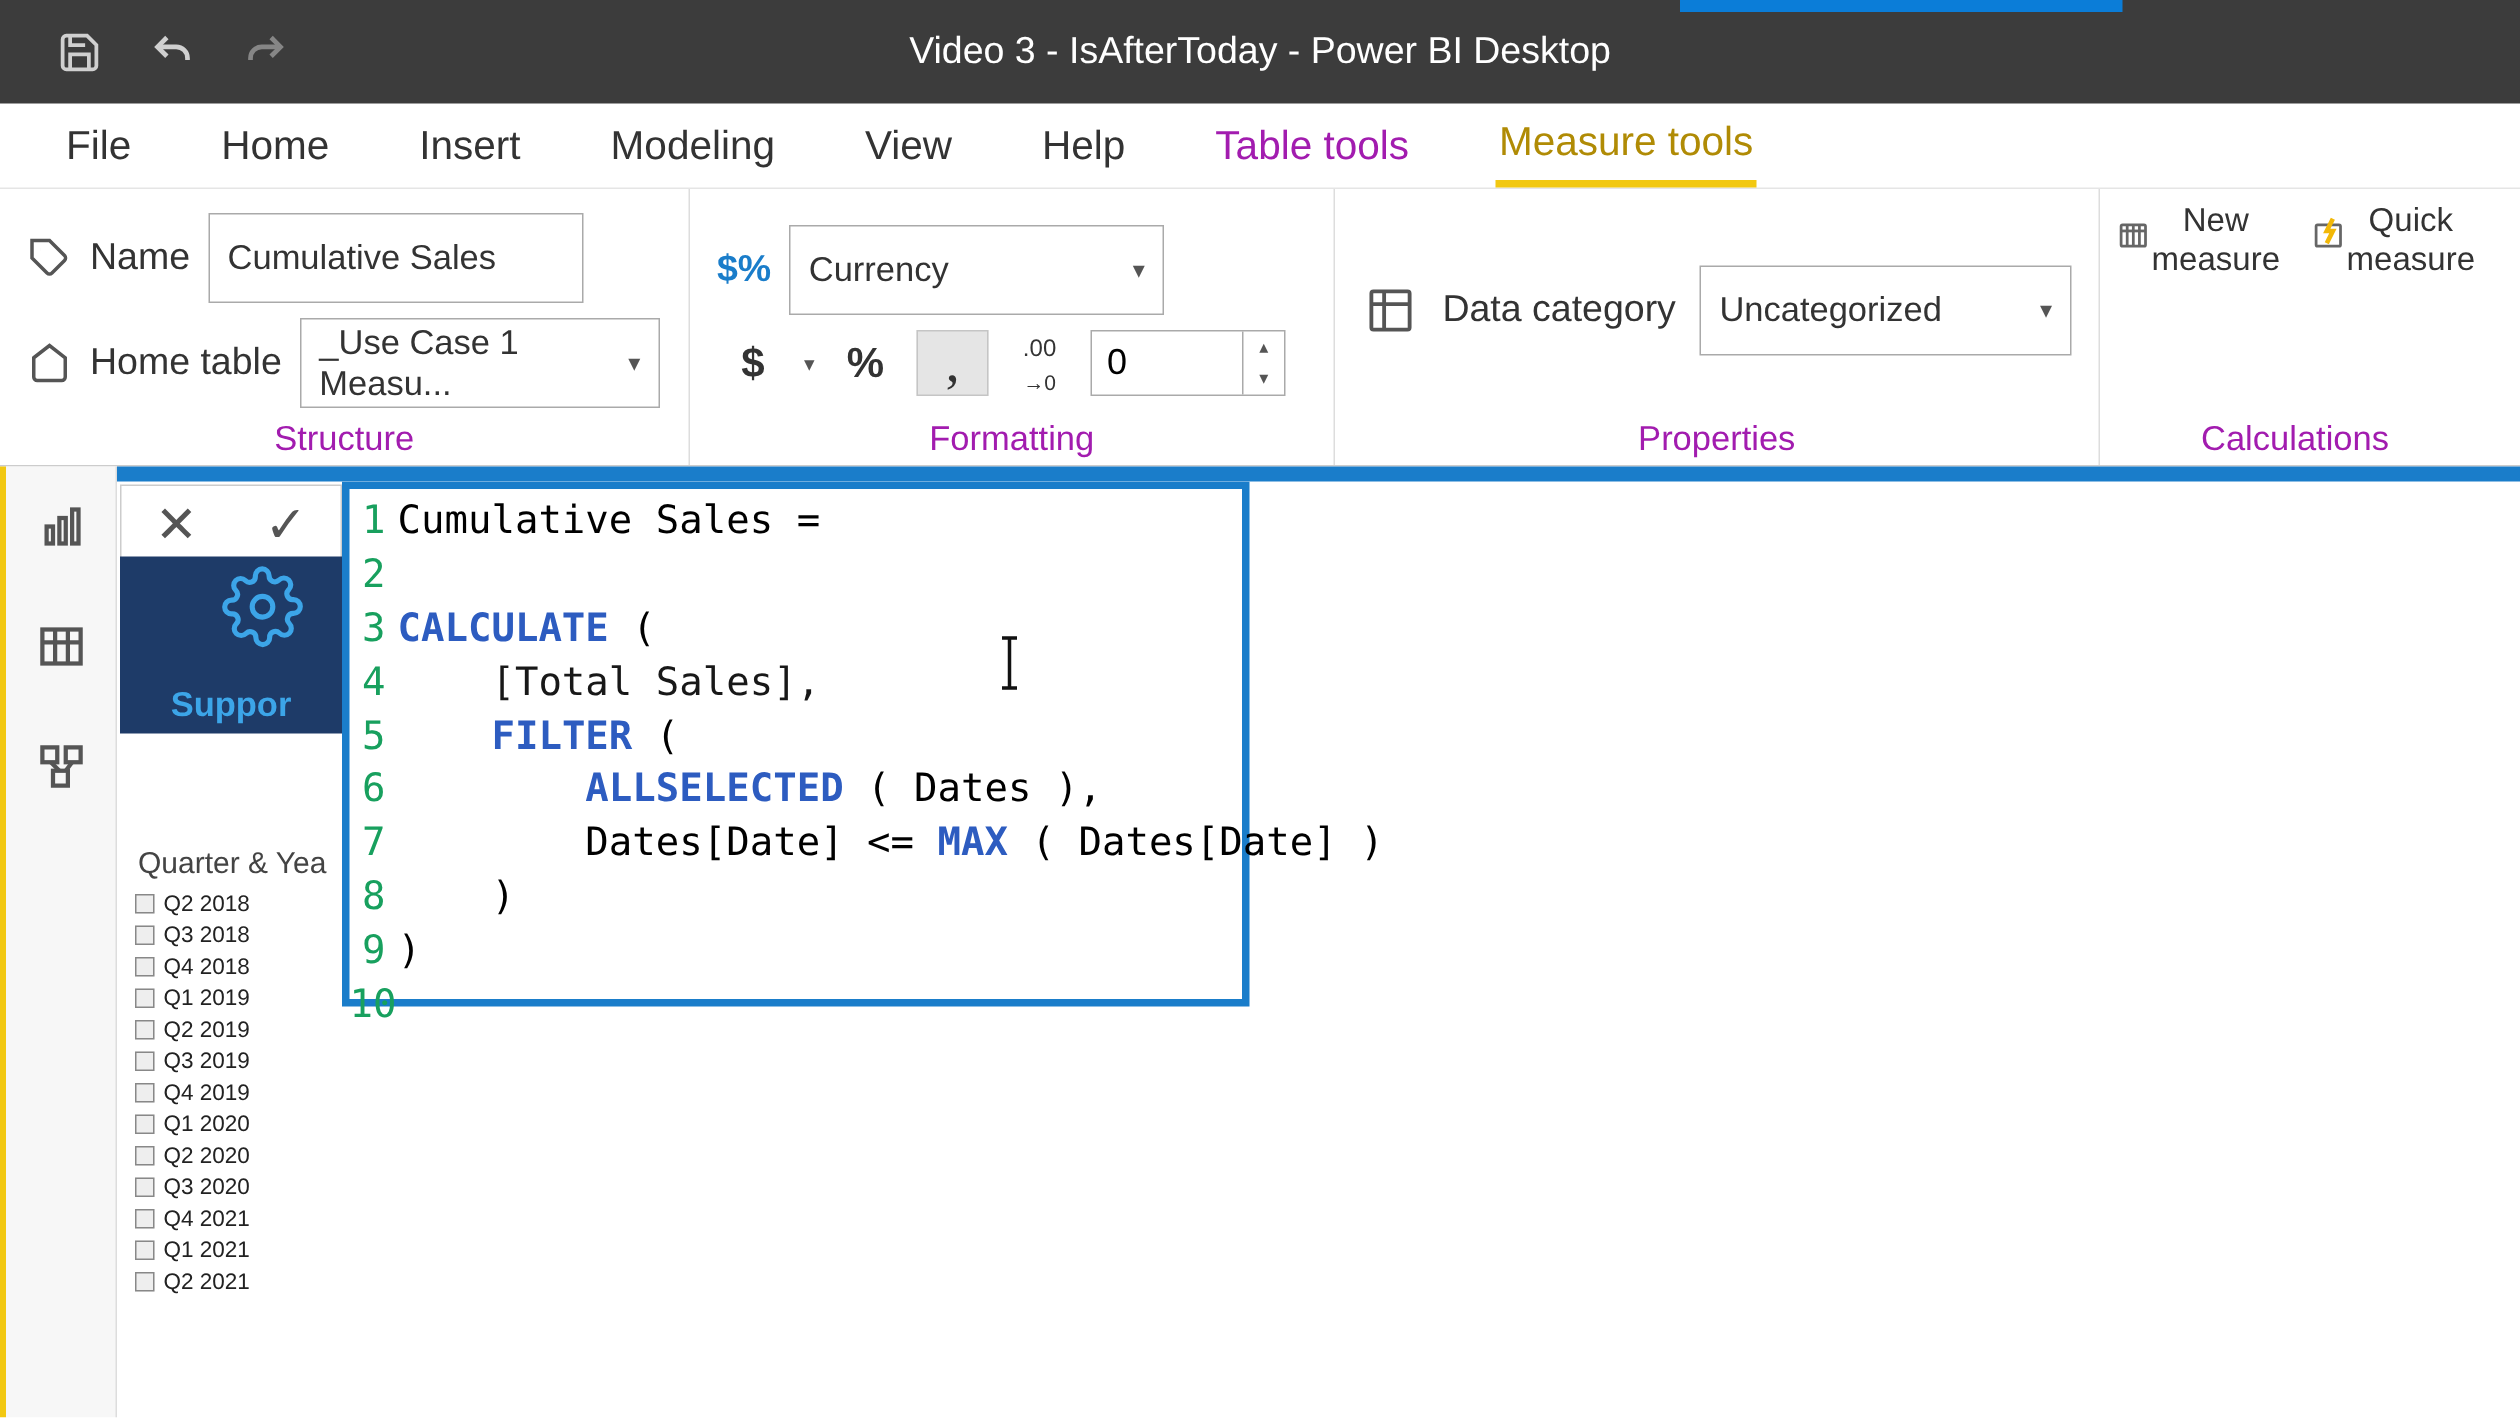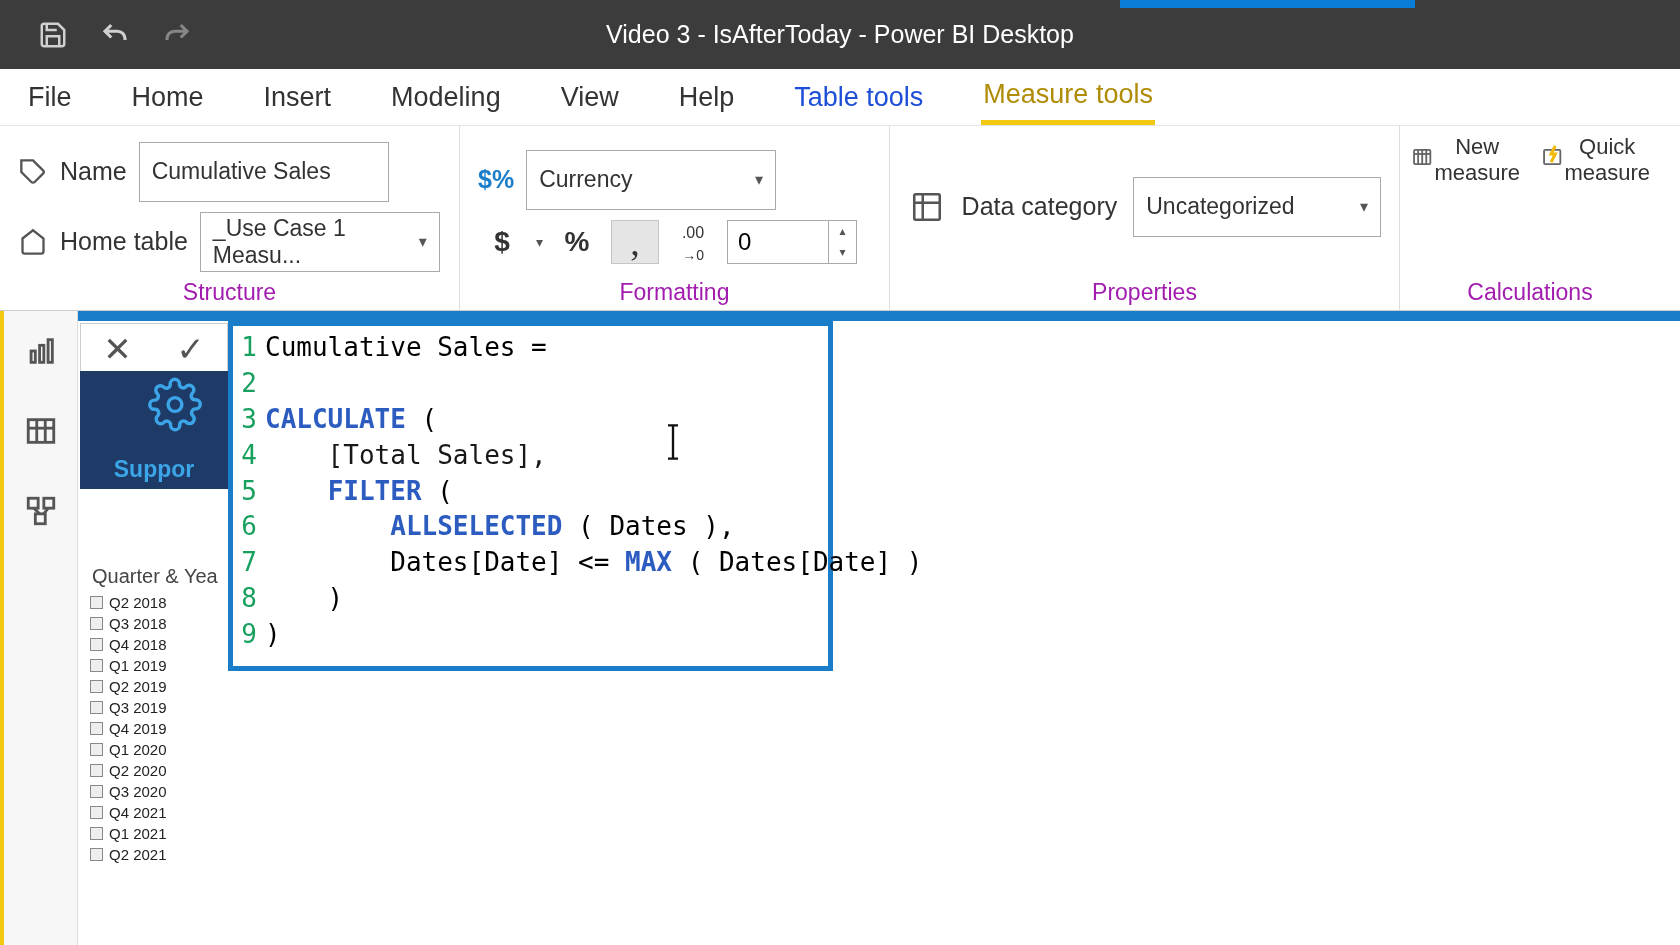--- a/index.html
+++ b/index.html
@@ -46,32 +46,32 @@
     right: 265px;
     width: 295px;
     height: 8px;
     background: #0b7dd8;
   }
   .ribbon-tabs {
     height: 57px;
     background: #fff;
     display: flex;
     align-items: center;
-    padding-left: 26px;
+    padding-left: 42px;
     gap: 56px;
     border-bottom: 1px solid #e5e5e5;
   }
   .ribbon-tab {
     font-size: 27px;
     color: #333;
     padding: 10px 2px;
     cursor: pointer;
   }
   .ribbon-tab.contextual {
-    color: #1d4ed8;
+    color: #a21caf;
   }
   .ribbon-tab.active {
     color: #b08b05;
     border-bottom: 5px solid #f2c811;
   }
   .ribbon-body {
     height: 185px;
     background: #fff;
     display: flex;
     border-bottom: 1px solid #ccc;
@@ -552,20 +552,24 @@
           <div class="line-code"><span>        Dates[Date] &lt;= </span><span class="kw1">MAX</span><span> ( Dates[Date] )</span></div>
         </div>
         <div class="dax-line">
           <div class="line-num">8</div>
           <div class="line-code"><span>    )</span></div>
         </div>
         <div class="dax-line">
           <div class="line-num">9</div>
           <div class="line-code"><span>)</span></div>
         </div>
+        <div class="dax-line">
+          <div class="line-num">10</div>
+          <div class="line-code"></div>
+        </div>
       </div>
 
     <div class="slicer">
       <div class="slicer-header">Quarter &amp; Year</div>
       <div id="slicer-items">
           <div class="slicer-item">
             <div class="chk"></div>
             <span>Q2 2018</span>
           </div>
           <div class="slicer-item">

